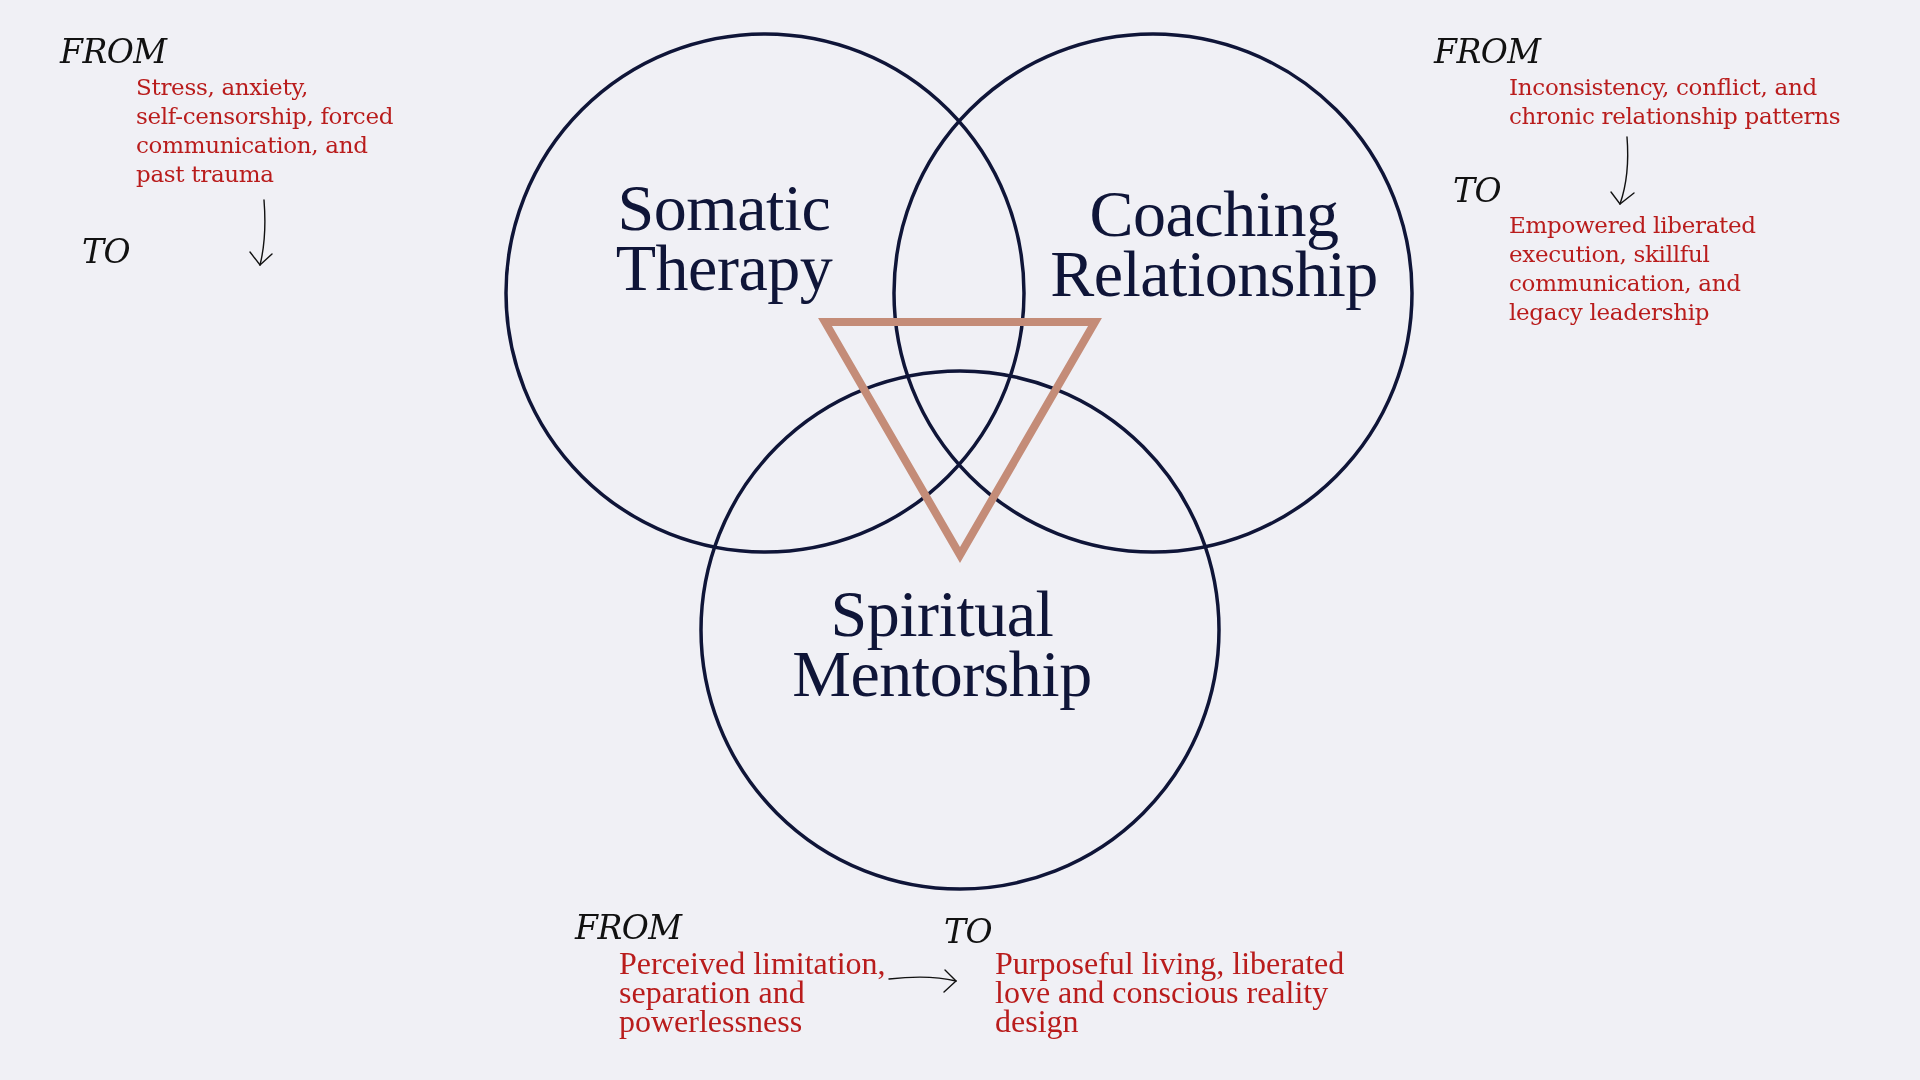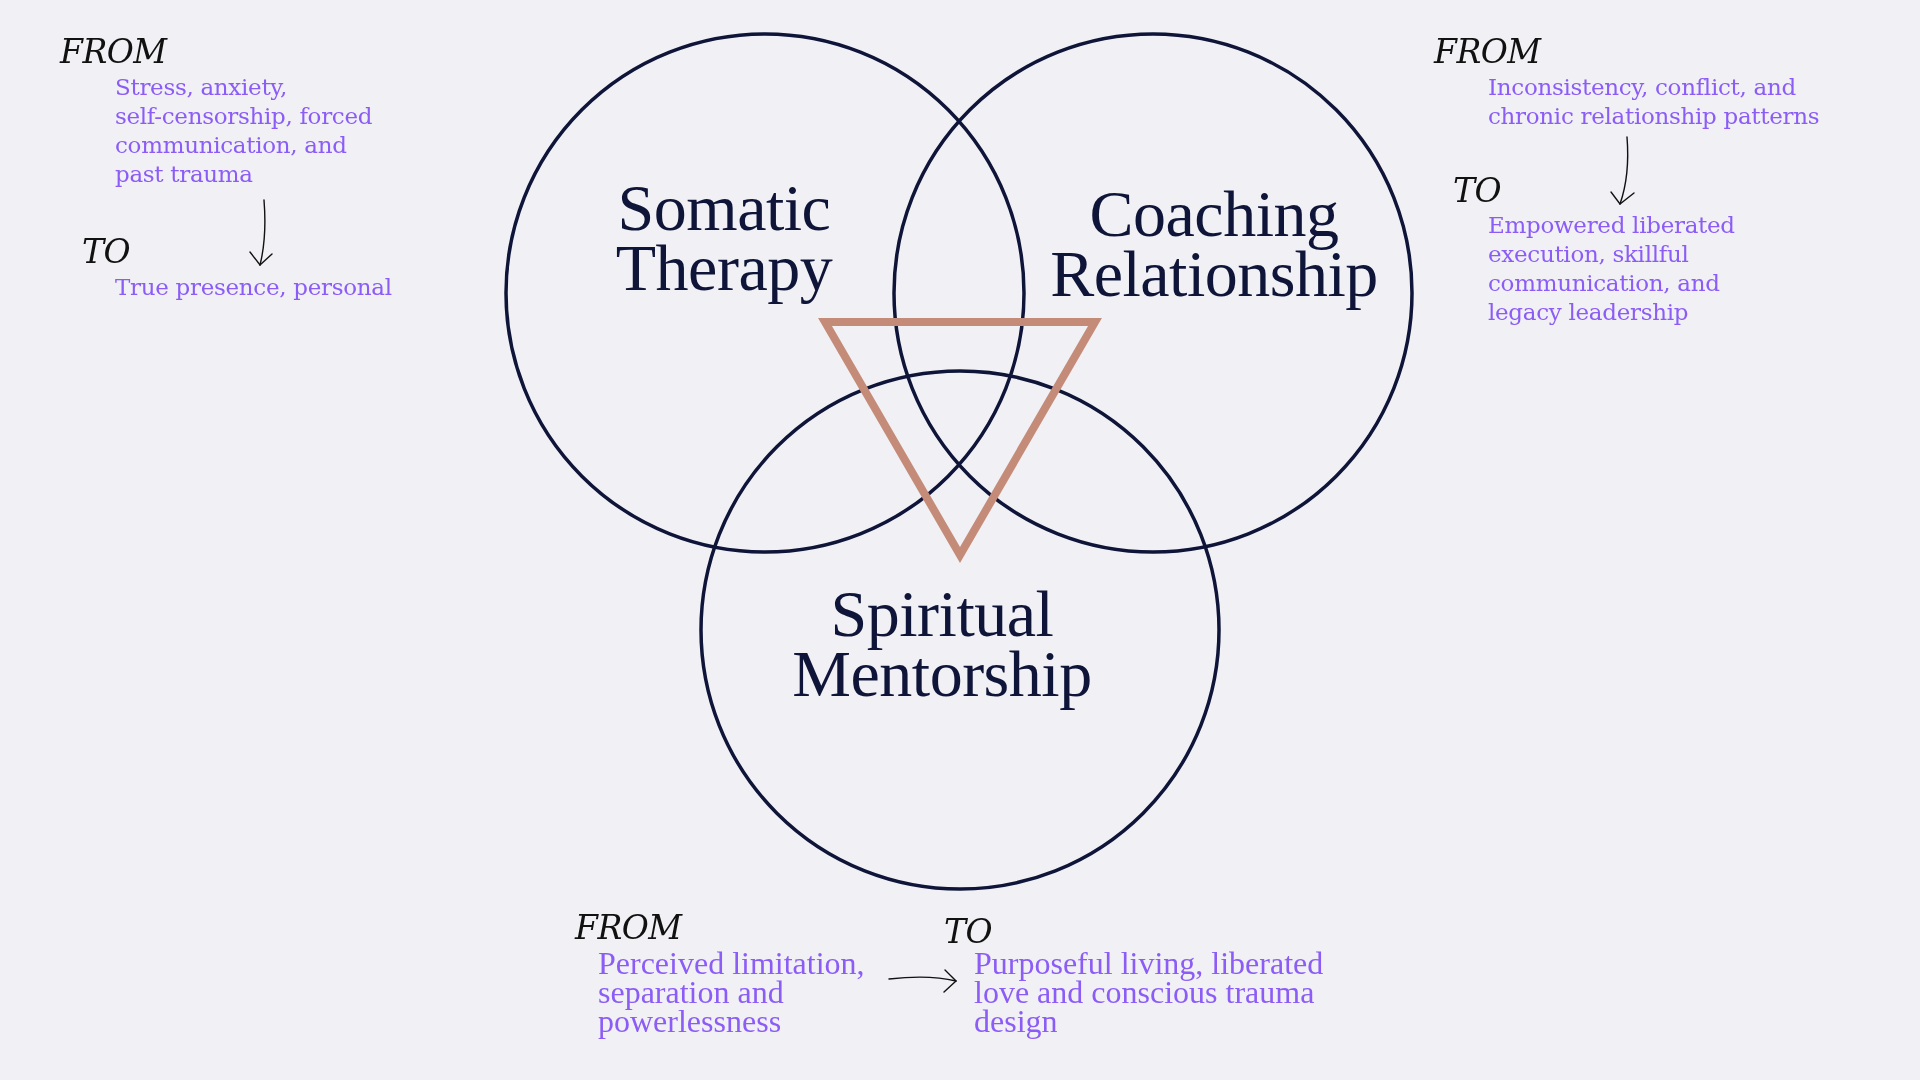--- a/index.html
+++ b/index.html
@@ -44,23 +44,24 @@
       line-height: 36px;
       color: #111111;
       white-space: nowrap;
       letter-spacing: -0.5px;
     }
     .body-text {
       position: absolute;
       font-family: "DejaVu Serif", serif;
       font-size: 23px;
       line-height: 29px;
-      color: #8b5cf6;
+      color: #b91c1c;
       white-space: nowrap;
       letter-spacing: -0.3px;
+      margin-left: 21px;
     }
     .body-text span {
       display: block;
     }
     .bottom-text {
       font-family: "Liberation Serif", serif;
       font-size: 32px;
       letter-spacing: 0;
     }
   </style>
@@ -104,21 +105,20 @@
 
 <div class="heading" style="left:60px; top:34px;">FROM</div>
 <div class="body-text" style="left:115px; top:73px;">
   <span>Stress, anxiety,</span>
   <span>self-censorship, forced</span>
   <span>communication, and</span>
   <span>past trauma</span>
 </div>
 <div class="heading" style="left:82px; top:234px;">TO</div>
 <div class="body-text" style="left:115px; top:273px;">
-  <span>True presence, personal</span>
 </div>
 
 <div class="heading" style="left:1434px; top:34px;">FROM</div>
 <div class="body-text" style="left:1488px; top:73px;">
   <span>Inconsistency, conflict, and</span>
   <span>chronic relationship patterns</span>
 </div>
 <div class="heading" style="left:1453px; top:173px;">TO</div>
 <div class="body-text" style="left:1488px; top:211px;">
   <span>Empowered liberated</span>
@@ -129,15 +129,15 @@
 
 <div class="heading" style="left:575px; top:910px;">FROM</div>
 <div class="body-text bottom-text" style="left:598px; top:949px;">
   <span>Perceived limitation,</span>
   <span>separation and</span>
   <span>powerlessness</span>
 </div>
 <div class="heading" style="left:944px; top:914px;">TO</div>
 <div class="body-text bottom-text" style="left:974px; top:949px;">
   <span>Purposeful living, liberated</span>
-  <span>love and conscious trauma</span>
+  <span>love and conscious reality</span>
   <span>design</span>
 </div>
 
 </body></html>

